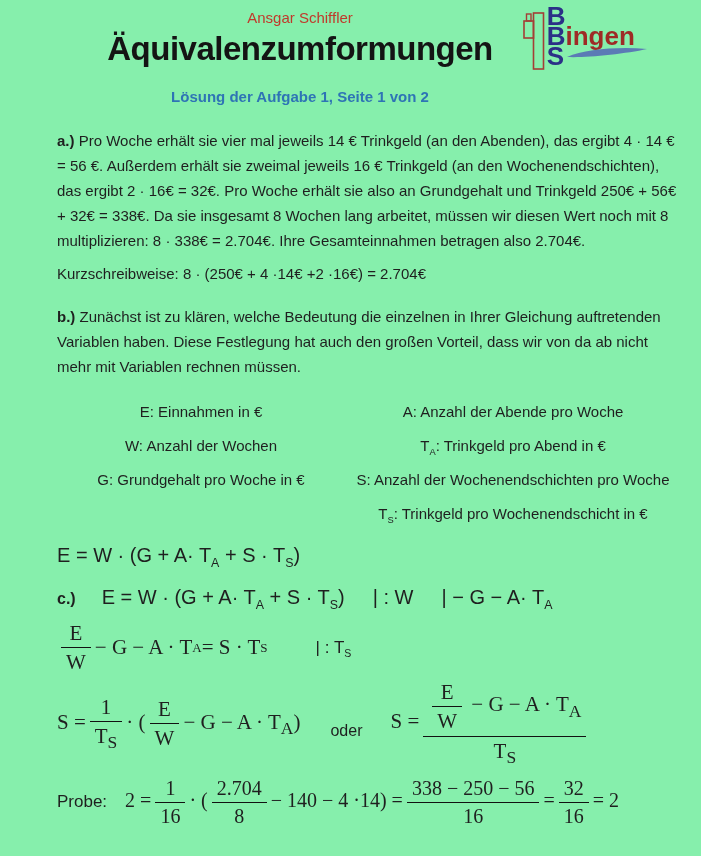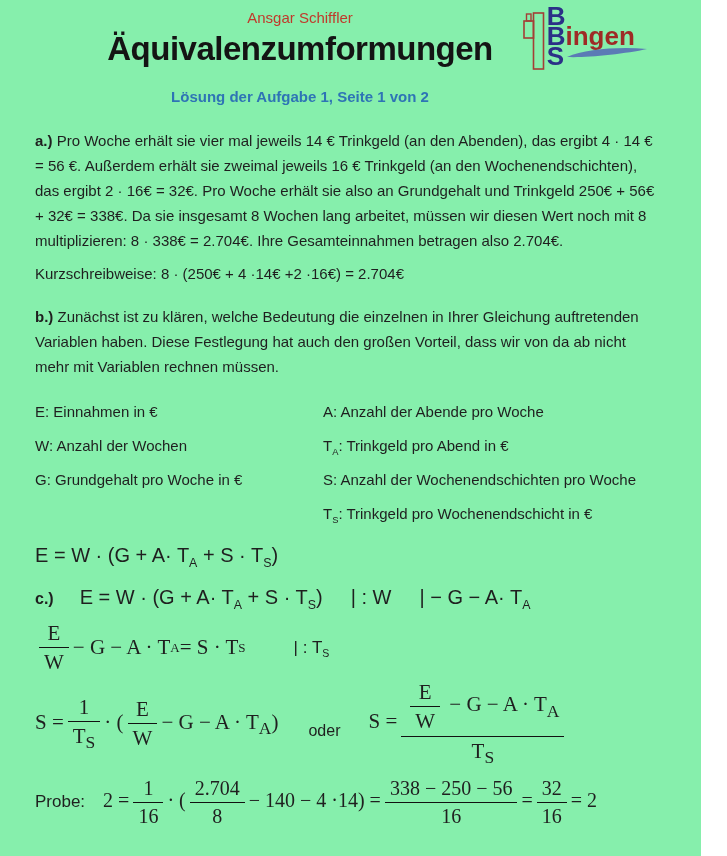--- a/index.html
+++ b/index.html
@@ -20,29 +20,29 @@
 
   
   .logo { position:absolute; top:6px; right:52px; display:flex; align-items:flex-start; }
   .logo-text { margin-left:2px; font-weight:bold; font-size:26px; line-height:20px; }
   .lrow { display:flex; align-items:baseline; }
   .navy { color:#2B3087; }
   .dred { color:#9E2B26; }
   .swoosh { margin-left:1px; position:relative; top:-6px; }
 
   
-  .content { padding-left:35px; padding-right:20px; }
+  .content { padding-left:57px; padding-right:20px; }
   .line { font-size:15px; line-height:25px; white-space:nowrap; }
   .block-a { margin-top:22px; }
   .kurz    { margin-top:8px;  font-size:15px; line-height:25px; }
   .block-b { margin-top:18px; }
   b.sec-label { font-weight:bold; }
 
   
-  .vars { margin-top:16px; }
+  .vars { margin-top:16px;text-align:center; }
   .vars-row { display:grid; grid-template-columns:288px 1fr; font-size:15px; line-height:34px; white-space:nowrap; }
   .vars sub, .eq sub { font-size:62%; line-height:0; }
 
   
   .eq-main { margin-top:10px; font-size:20px; line-height:28px; }
   .eq-c    { margin-top:14px; font-size:20px; line-height:28px; white-space:nowrap; }
   .eq-c .sec-label { font-size:16px; margin-right:26px; }
   .pipe { margin-left:28px; }
 
   .serif { font-family:"Liberation Serif", serif; }

